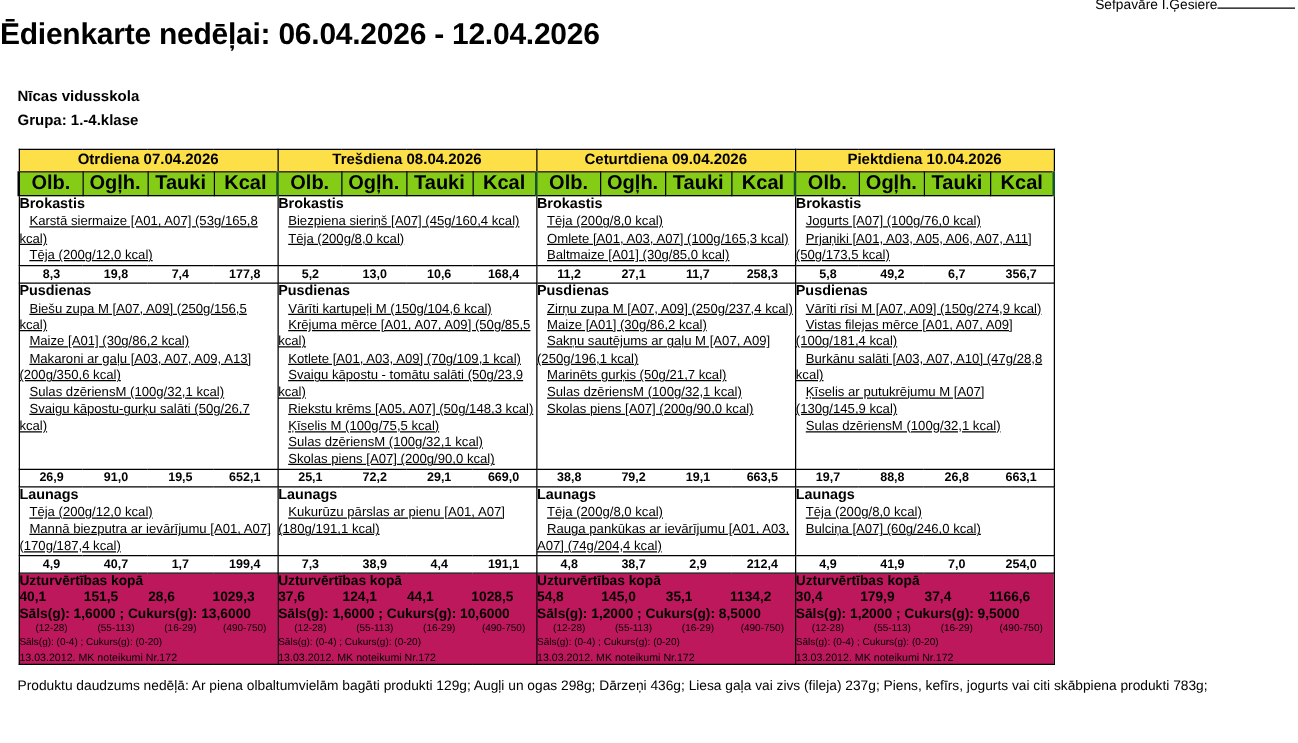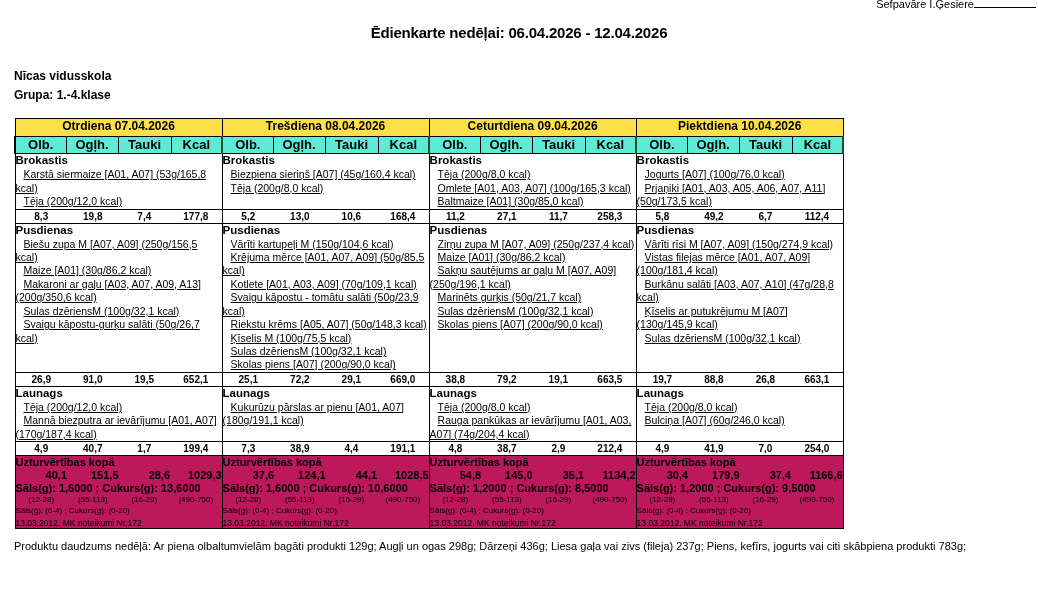--- a/index.html
+++ b/index.html
@@ -22,25 +22,25 @@
     font-size: 11px;
     white-space: nowrap;
   }
   .sig-underline {
     display: inline-block;
     border-bottom: 1px solid #000;
     width: 62px;
     vertical-align: baseline;
   }
   .doc-title {
-    text-align: center;
-    font-size: 15px;
+    text-align: left;
+    font-size: 24px;
     font-weight: bold;
     margin: 0;
-    padding-top: 24px;
+    padding-top: 14px;
     letter-spacing: -0.2px;
   }
   .school-block {
     margin-top: 26px;
     margin-left: 14px;
     font-size: 12px;
     font-weight: bold;
     line-height: 1.55;
   }
   table.menu {
@@ -58,23 +58,23 @@
   th.day-head {
     background: #fde047;
     text-align: center;
     font-size: 12px;
     font-weight: bold;
     height: 17px;
     border-left: 2px solid #000;
     border-right: 2px solid #000;
   }
   th.nutri-head {
-    background: #5eead4;
+    background: #84cc16;
     text-align: center;
-    font-size: 13px;
+    font-size: 16px;
     font-weight: bold;
     height: 16px;
   }
   th.nutri-head.first { border-left: 2px solid #000; }
   th.nutri-head.last  { border-right: 2px solid #14532d; }
   td.meal-cell {
     border-left: 2px solid #000;
     border-right: 2px solid #000;
     border-top: 1px solid #000;
     border-bottom: 0;
@@ -125,21 +125,21 @@
     font-weight: bold;
     margin-bottom: 1px;
   }
   .totals-values {
     display: flex;
     font-size: 11px;
     font-weight: bold;
   }
   .totals-values > span {
     flex: 1 1 0;
-    text-align: right;
+    text-align: left;
   }
   .salt-line {
     font-size: 11px;
     font-weight: bold;
     margin-top: 1px;
   }
   .ranges {
     display: flex;
     font-size: 8px;
     margin-top: 1px;
@@ -279,21 +279,21 @@
             <span>27,1</span>
             <span>11,7</span>
             <span>258,3</span>
           </div>
       </td>
       <td class="sum-cell" colspan="4">
         <div class="nutri-row">
             <span>5,8</span>
             <span>49,2</span>
             <span>6,7</span>
-            <span>112,4</span>
+            <span>356,7</span>
           </div>
       </td>
     </tr>
 
     <tr>
       <td class="meal-cell" colspan="4" style="height:140px">
         <div class="meal-title">Pusdienas</div>
         <div class="dish-list">
             <div class="dish">Biešu zupa M [A07, A09] (250g/156,5 kcal)</div>
             <div class="dish">Maize [A01] (30g/86,2 kcal)</div>

